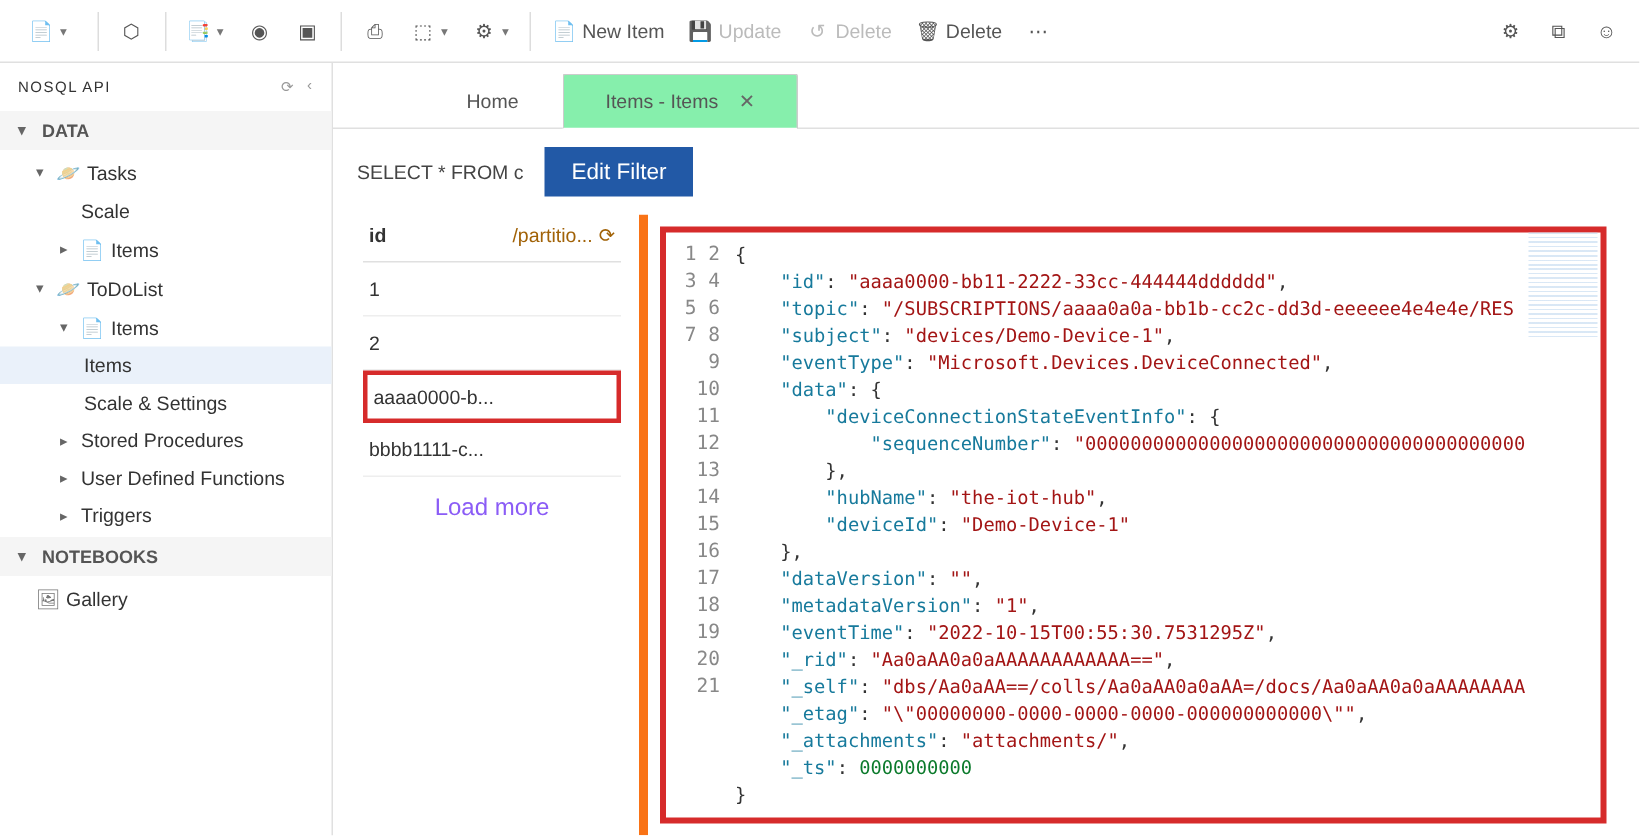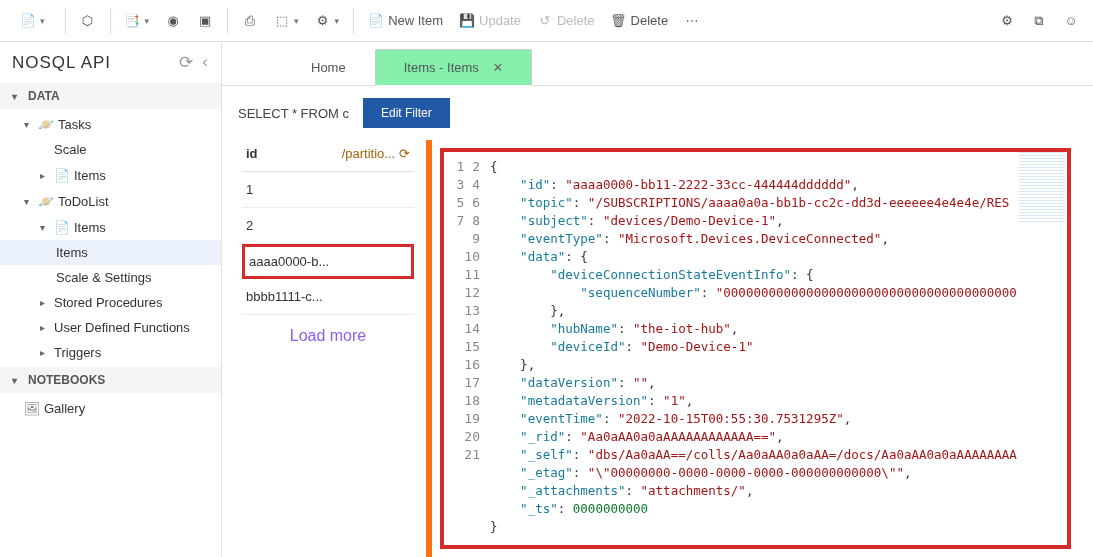--- a/index.html
+++ b/index.html
@@ -6,39 +6,39 @@
 body { font-family: "Segoe UI", Arial, sans-serif; font-size: 13px; color: #333; background: #fff; width: 1093px; height: 557px; overflow: hidden; }
 .toolbar { height: 42px; display: flex; align-items: center; border-bottom: 1px solid #e0e0e0; padding: 0 8px; gap: 4px; }
 .toolbar-group { display: flex; align-items: center; gap: 4px; padding: 0 6px; }
 .toolbar-sep { width: 1px; height: 26px; background: #ddd; margin: 0 4px; }
 .toolbar-btn { display: flex; align-items: center; gap: 4px; padding: 4px 6px; cursor: pointer; color: #555; font-size: 13px; }
 .toolbar-btn.disabled { color: #bbb; }
 .icon-sm { width: 16px; height: 16px; display: inline-flex; align-items: center; justify-content: center; }
 .spacer { flex: 1; }
 .main { display: flex; height: calc(100% - 42px); }
 .sidebar { width: 222px; border-right: 1px solid #e0e0e0; display: flex; flex-direction: column; }
-.sidebar-header { display: flex; align-items: center; justify-content: space-between; padding: 10px 12px; font-size: 17px; letter-spacing: 1px; color: #333; }
+.sidebar-header { display: flex; align-items: center; justify-content: space-between; padding: 10px 12px; font-size: 10px; letter-spacing: 1px; color: #333; }
 .sidebar-header-actions { display: flex; gap: 8px; color: #999; }
 .tree-section { background: #f5f5f5; padding: 6px 12px; font-size: 12px; font-weight: 600; color: #555; display: flex; align-items: center; gap: 6px; }
 .tree { padding: 2px 0; }
 .tree-item { display: flex; align-items: center; gap: 4px; padding: 5px 8px; font-size: 13px; cursor: pointer; }
 .tree-item.selected { background: #eaf1fa; }
 .caret { width: 10px; display: inline-block; color: #666; font-size: 10px; }
 .tree-icon { width: 16px; height: 16px; display: inline-flex; align-items: center; justify-content: center; color: #777; }
 .indent-1 { padding-left: 24px; }
 .indent-2 { padding-left: 40px; }
 .indent-3 { padding-left: 56px; }
 .content { flex: 1; display: flex; flex-direction: column; overflow: hidden; }
 .tabs { display: flex; align-items: flex-end; height: 44px; border-bottom: 1px solid #e0e0e0; padding-left: 60px; gap: 0; }
 .tab { padding: 10px 28px; font-size: 13px; color: #555; cursor: pointer; border: 1px solid transparent; border-bottom: none; }
 .tab.active { border: 1px solid #ccc; border-bottom: 1px solid #fff; background: #86efac; margin-bottom: -1px; border-radius: 2px 2px 0 0; }
 .tab-close { margin-left: 10px; color: #666; }
 .query-bar { display: flex; align-items: center; gap: 14px; padding: 12px 16px; }
 .query-text { font-size: 13px; color: #444; }
-.edit-filter-btn { background: #2259a6; color: #fff; padding: 8px 18px; font-size: 12px; border: none; cursor: pointer; }
+.edit-filter-btn { background: #2259a6; color: #fff; padding: 8px 18px; font-size: 15px; border: none; cursor: pointer; }
 .results { display: flex; flex: 1; overflow: hidden; }
 .item-list { width: 210px; border-right: 6px solid #f97316; padding: 0 12px 0 20px; }
 .item-list-header { display: flex; justify-content: space-between; padding: 6px 4px 10px; border-bottom: 1px solid #e0e0e0; font-size: 13px; color: #333; font-weight: 600; }
 .item-list-header .partition { color: #a16207; font-weight: 400; display: flex; align-items: center; gap: 4px; }
 .item-row { padding: 10px 4px; border-bottom: 1px solid #eee; font-size: 13px; color: #333; cursor: pointer; }
 .item-row.selected { border: 3px solid #d62b2b; padding: 7px 4px; }
 .load-more { text-align: center; padding: 12px; font-size: 16px; color: #8b5cf6; cursor: pointer; }
 .editor-wrap { flex: 1; position: relative; padding: 8px 22px 8px 8px; overflow: hidden; }
 .editor-frame { border: 4px solid #d62b2b; padding: 6px; height: 100%; display: flex; overflow: hidden; }
 .gutter { width: 40px; text-align: right; color: #888; font-family: Consolas, monospace; font-size: 13px; line-height: 18px; padding-right: 10px; }

